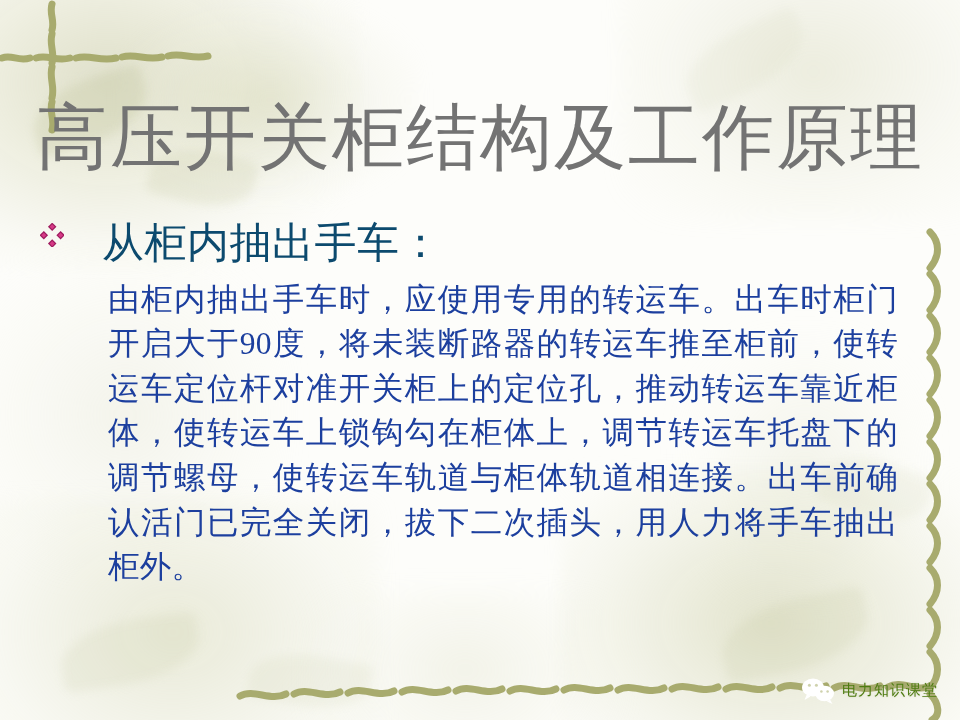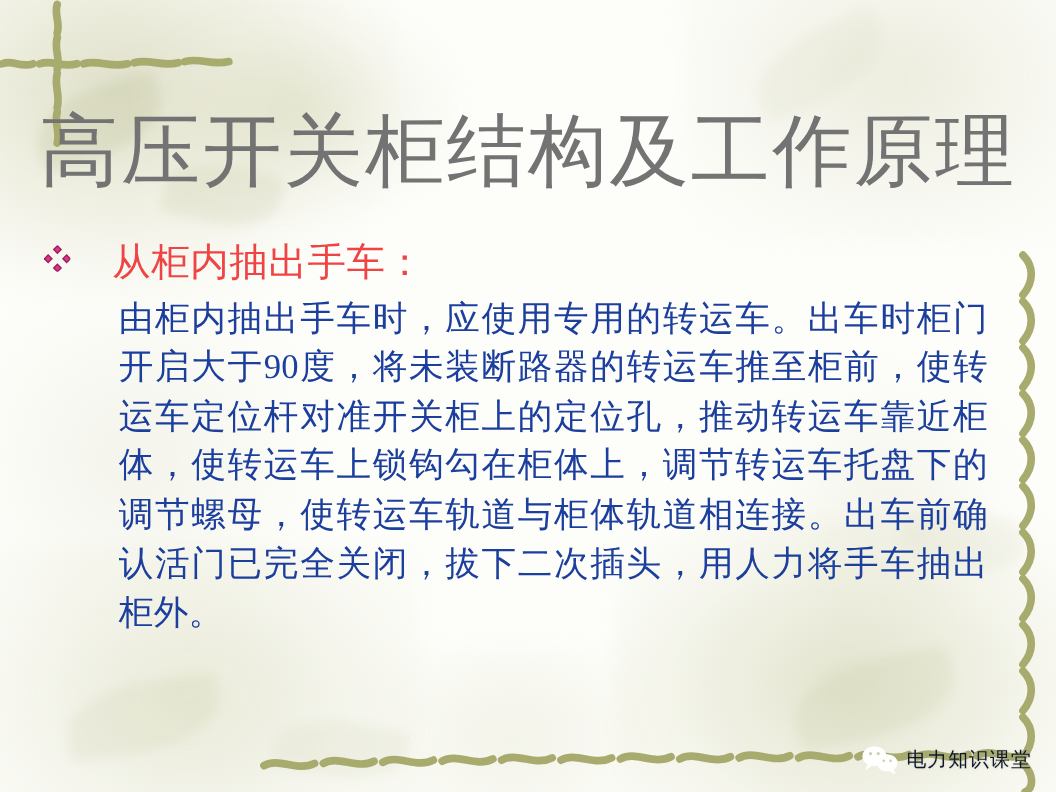--- a/index.html
+++ b/index.html
@@ -145,23 +145,23 @@
     width: 62px;
     flex: 0 0 62px;
     padding-top: 9px;
     text-align: left;
     line-height: 1;
   }
   .bullet-mark svg { display: block; }
   .bullet-text {
     flex: 1 1 auto;
     font-family: "Liberation Serif", "DejaVu Serif", serif;
-    font-size: 35px;
+    font-size: 42px;
     line-height: 1.42;
-    color: #ef4444;
+    color: #0c4a6e;
     letter-spacing: 0.5px;
   }
   #para {
     margin-left: 68px;
     width: 790px;
     font-family: "Liberation Serif", "DejaVu Serif", serif;
     font-size: 31.5px;
     line-height: 44.6px;
     color: #1c3f9e;
     letter-spacing: 0.2px;
@@ -175,22 +175,22 @@
     right: 22px;
     bottom: 16px;
     display: flex;
     align-items: center;
     gap: 7px;
     pointer-events: none;
   }
   #watermark .wm-icon svg { display: block; }
   #watermark .wm-text {
     font-family: "Liberation Sans", "DejaVu Sans", sans-serif;
-    font-size: 18px;
-    color: #0f172a;
+    font-size: 15px;
+    color: #4d7c0f;
     letter-spacing: 1px;
     text-shadow: 0 0 2px rgba(170,172,140,0.55);
   }
 </style>
 </head>
 <body>
 
 <div id="slide">
 
   <div class="wash wash-tl"></div>

